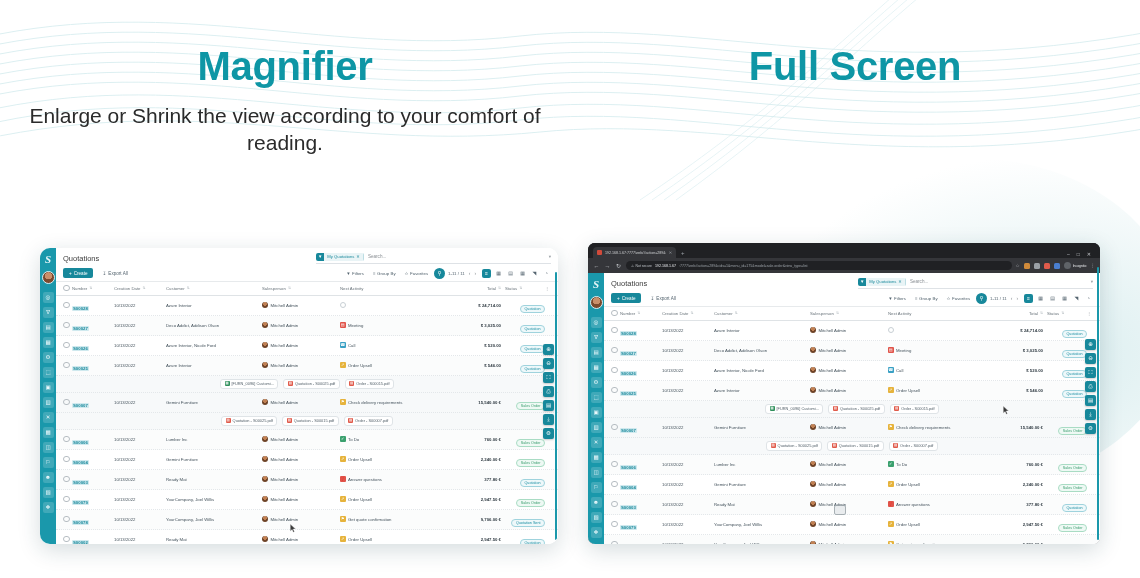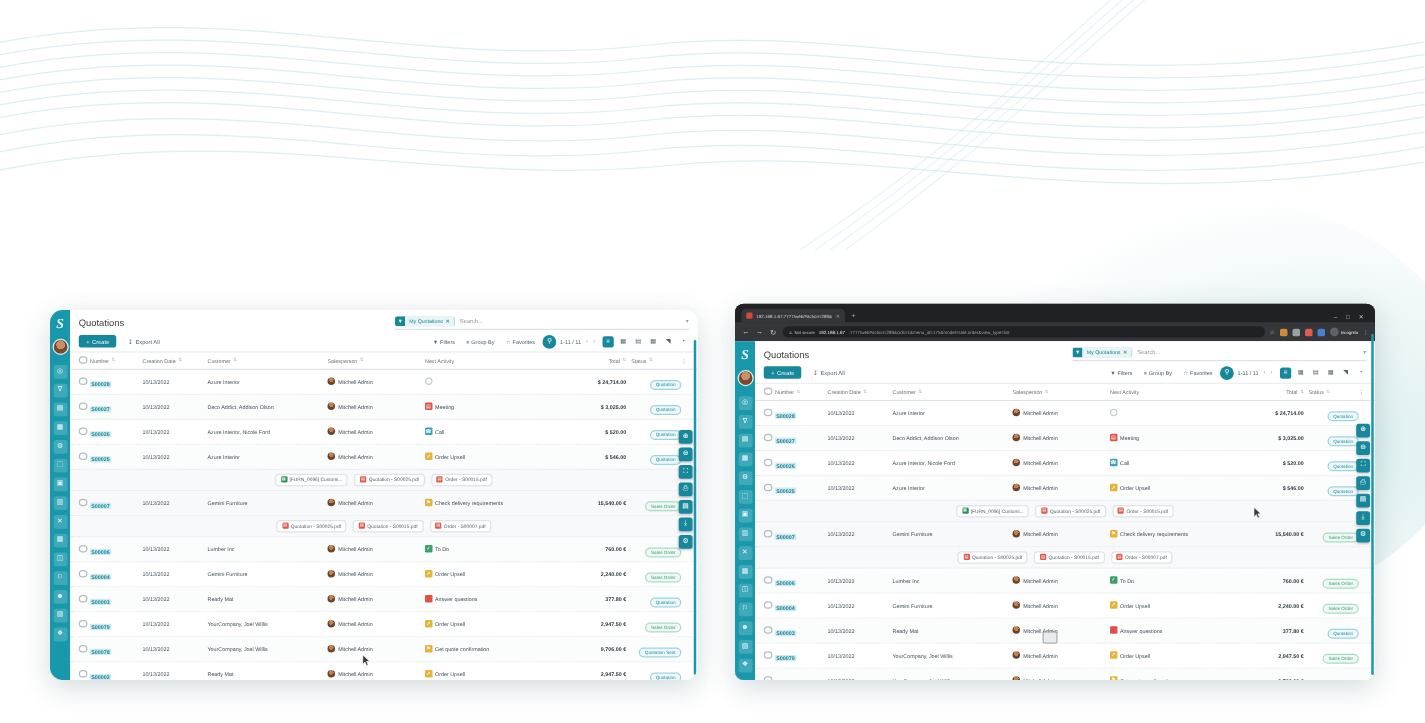--- a/index.html
+++ b/index.html
@@ -166,20 +166,25 @@
     <path d="M640,200 C760,120 820,60 900,-10"></path>
     <path d="M652,200 C772,118 832,56 914,-14"></path>
     <path d="M664,200 C784,116 844,52 928,-18"></path>
     <path d="M676,200 C796,114 856,48 942,-22"></path>
   </g>
 </svg>
 <div class="blob"></div>
 
 <div class="cols">
   <div class="col">
+    <h1>Magnifier</h1>
+    <p>Enlarge or Shrink the view according to your comfort of reading.</p>
+  </div>
+  <div class="col">
+    <h1>Full Screen</h1>
   </div>
 </div>
 
 <div class="shot shot-left">
   <div class="odoo" style="height:296px;">
     <div class="sidebar">
       <div class="sb-logo">S</div>
       <div class="sb-avatar"></div>
       <div style="display:flex;flex-direction:column;gap:4px;">
           <div class="sb-ico">◎</div>

